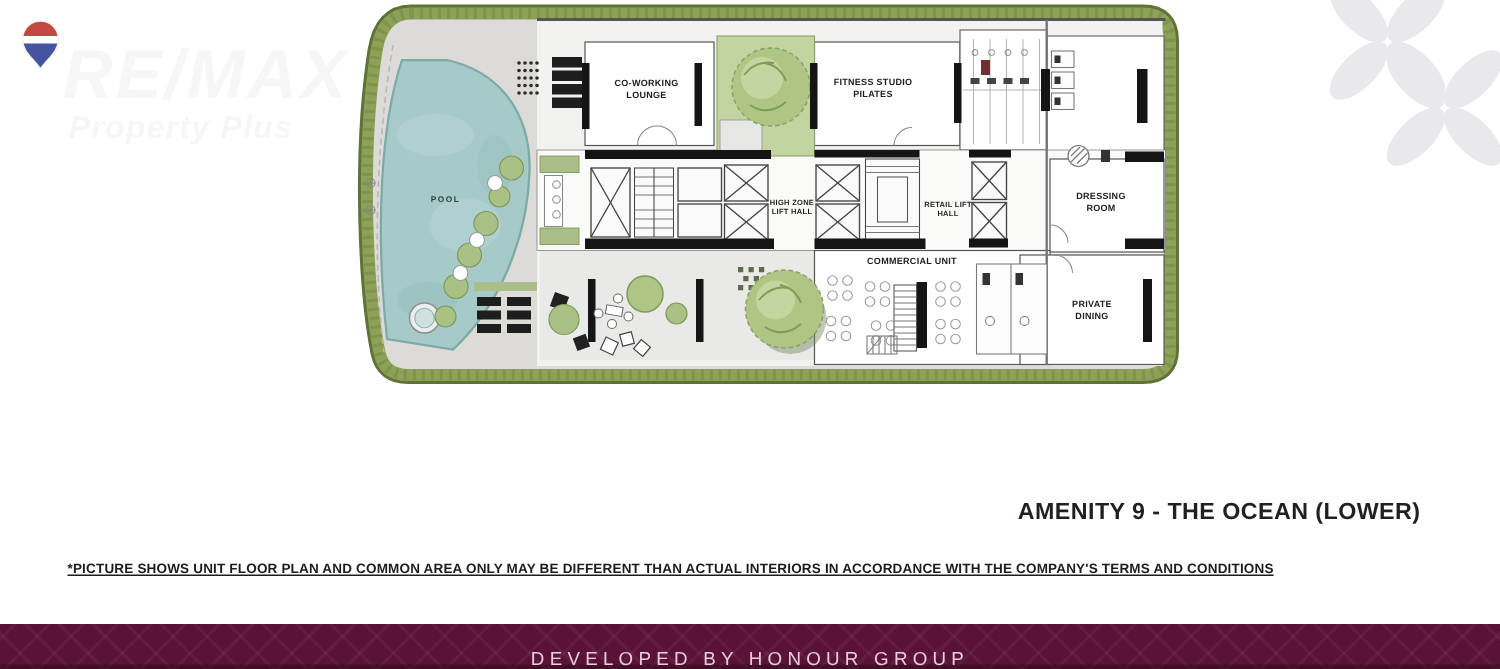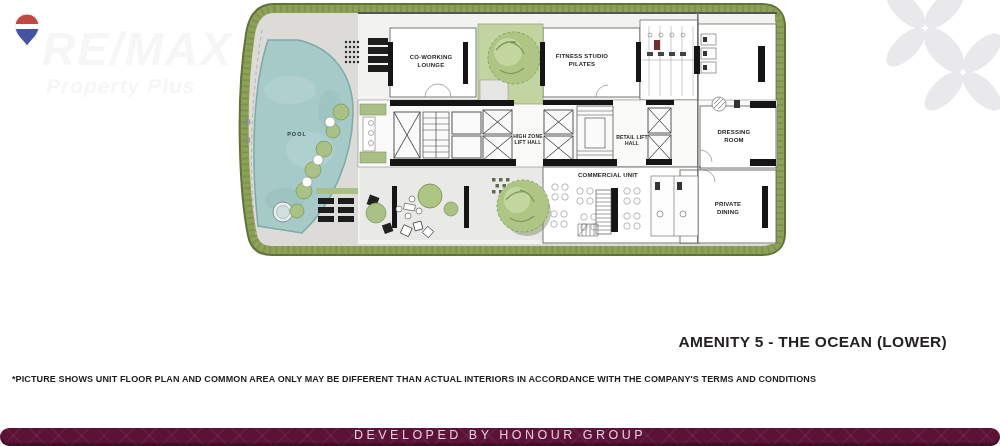--- a/index.html
+++ b/index.html
@@ -19,30 +19,30 @@
   
   .plan-svg{position:absolute;left:225px;top:0;width:575px;height:285px;}
   .room-label{position:absolute;transform:translate(-50%,-50%);text-align:center;font-weight:700;
          color:#1d1d1d;font-size:6px;line-height:1.25;letter-spacing:.2px;}
   .room-label.tiny{font-size:5px;}
   .room-label.pool{font-size:5.5px;letter-spacing:1px;color:#27403f;}
 
   
   .title-block{position:absolute;right:53px;top:333px;text-align:right;font-weight:700;
          color:#231f20;font-size:15.5px;line-height:18.5px;letter-spacing:.3px;}
-  .disclaimer{position:absolute;left:12px;top:374px;font-size:9px;font-weight:700;color:#1c1c1c;
-         letter-spacing:.12px;}
+  .disclaimer{position:absolute;left:45px;top:374px;font-size:9px;font-weight:700;color:#1c1c1c;
+         letter-spacing:.12px;text-decoration:underline;}
 
   
-  .footer{position:absolute;left:0;bottom:0;width:1000px;height:18px;background:#5a1237;
+  .footer{position:absolute;left:0;bottom:0;width:1000px;height:30px;background:#5a1237;
      background-image:
        repeating-linear-gradient(45deg, rgba(255,255,255,.045) 0 2px, transparent 2px 16px),
        repeating-linear-gradient(-45deg, rgba(255,255,255,.045) 0 2px, transparent 2px 16px);
      box-shadow: inset 0 -3px 0 rgba(0,0,0,.28);
-     display:flex;align-items:flex-start;justify-content:center;border-radius:10px;}
+     display:flex;align-items:flex-end;justify-content:center;}
   .footer-text{color:#e9cdda;font-size:12.5px;letter-spacing:3.5px;}
 </style>
 </head>
 <body>
 
 <div class="stage">
 
   <div class="logo">
     <svg width="30" height="36" viewBox="0 0 30 36">
       <defs>
@@ -430,21 +430,21 @@
   <div class="room-label pool" style="left:297px;top:134px;width:40px">POOL</div>
   <div class="room-label" style="left:431px;top:61px;width:58px">CO-WORKING LOUNGE</div>
   <div class="room-label" style="left:582px;top:60px;width:62px">FITNESS STUDIO PILATES</div>
   <div class="room-label tiny" style="left:528px;top:139px;width:40px">HIGH ZONE LIFT HALL</div>
   <div class="room-label tiny" style="left:632px;top:140px;width:32px">RETAIL LIFT HALL</div>
   <div class="room-label" style="left:608px;top:176px;width:120px">COMMERCIAL UNIT</div>
   <div class="room-label" style="left:734px;top:136px;width:48px">DRESSING ROOM</div>
   <div class="room-label" style="left:728px;top:208px;width:44px">PRIVATE DINING</div>
 
   <div class="title-block">
-    <div>AMENITY 5 - THE OCEAN (LOWER)</div>
+    <div>AMENITY 9 - THE OCEAN (LOWER)</div>
   </div>
 
   <div class="disclaimer">*PICTURE SHOWS UNIT FLOOR PLAN AND COMMON AREA ONLY MAY BE DIFFERENT THAN ACTUAL INTERIORS IN ACCORDANCE WITH THE COMPANY'S TERMS AND CONDITIONS</div>
 
   <div class="footer">
     <span class="footer-text">DEVELOPED BY HONOUR GROUP</span>
   </div>
 
 </div>
 

